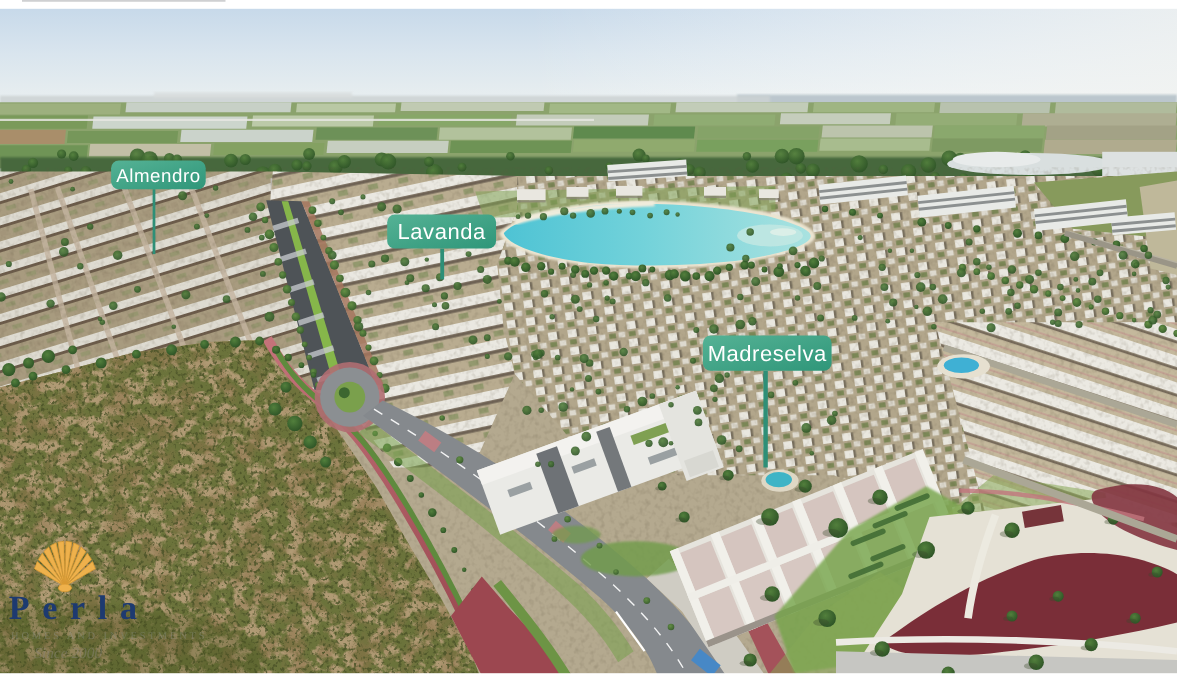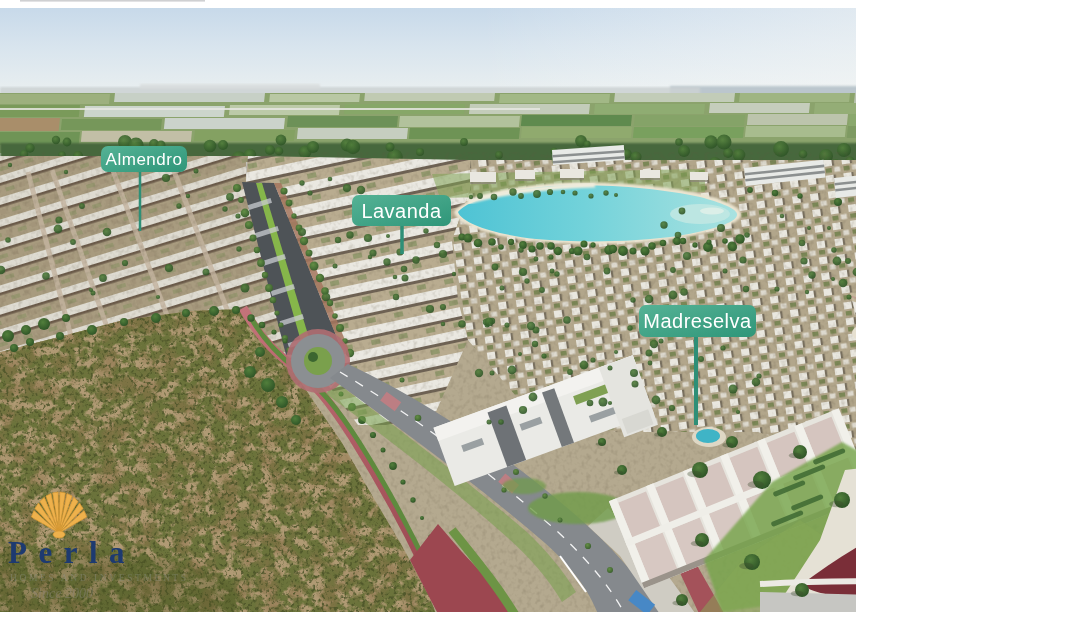--- a/index.html
+++ b/index.html
@@ -1,14 +1,14 @@
 <!DOCTYPE html>
 <html><head><meta charset="utf-8"><style>
 html,body{margin:0;padding:0;background:#fff;}
-#wrap{position:relative;width:856px;height:620px;overflow:hidden;}
+#wrap{position:relative;width:1070px;height:620px;overflow:hidden;}
 </style></head><body>
 <div id="wrap">
 <svg width="1070" height="620" viewBox="0 0 1070 620">
 <defs>
 <linearGradient id="sky" x1="0" y1="0" x2="0" y2="1">
  <stop offset="0" stop-color="#c4d7e9"></stop>
  <stop offset="0.5" stop-color="#d9e5ee"></stop>
  <stop offset="1" stop-color="#ebf0f0"></stop>
 </linearGradient>
 <linearGradient id="skyR" x1="0" y1="0" x2="1" y2="0">

